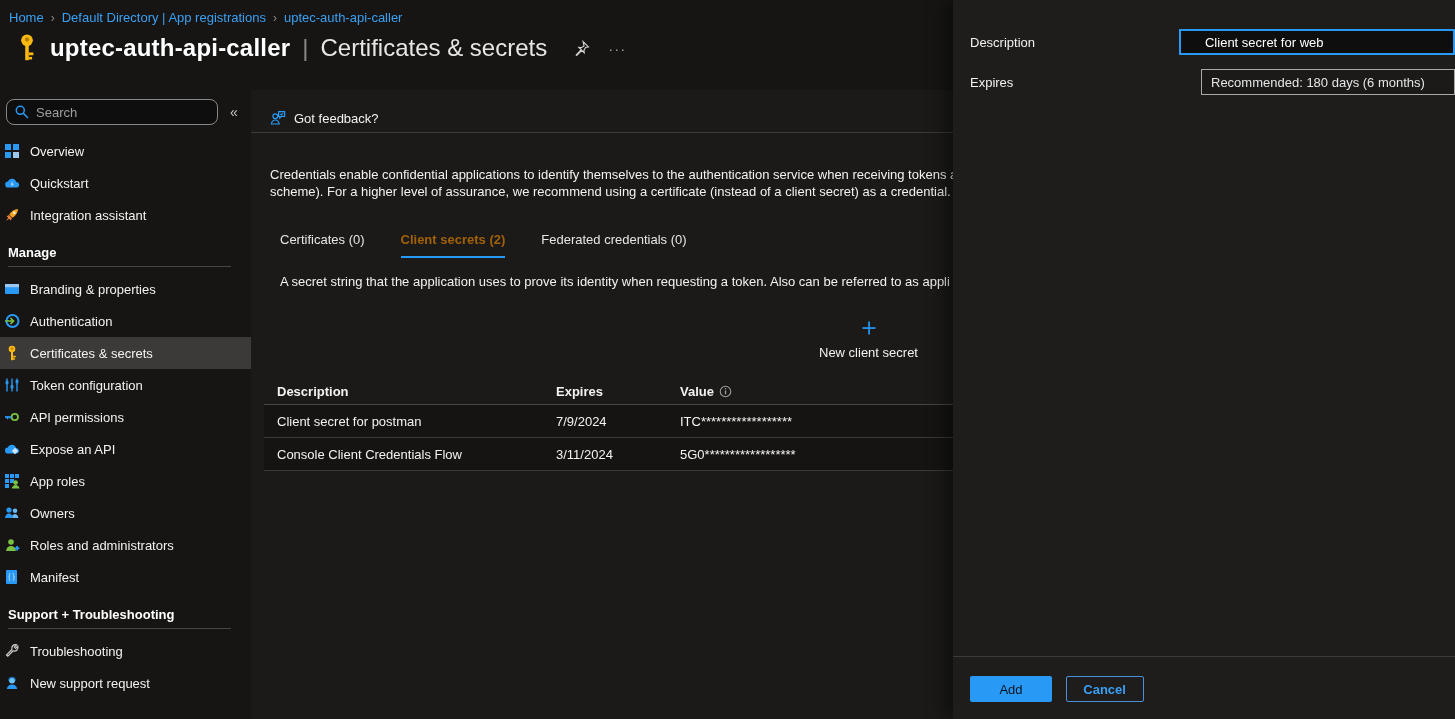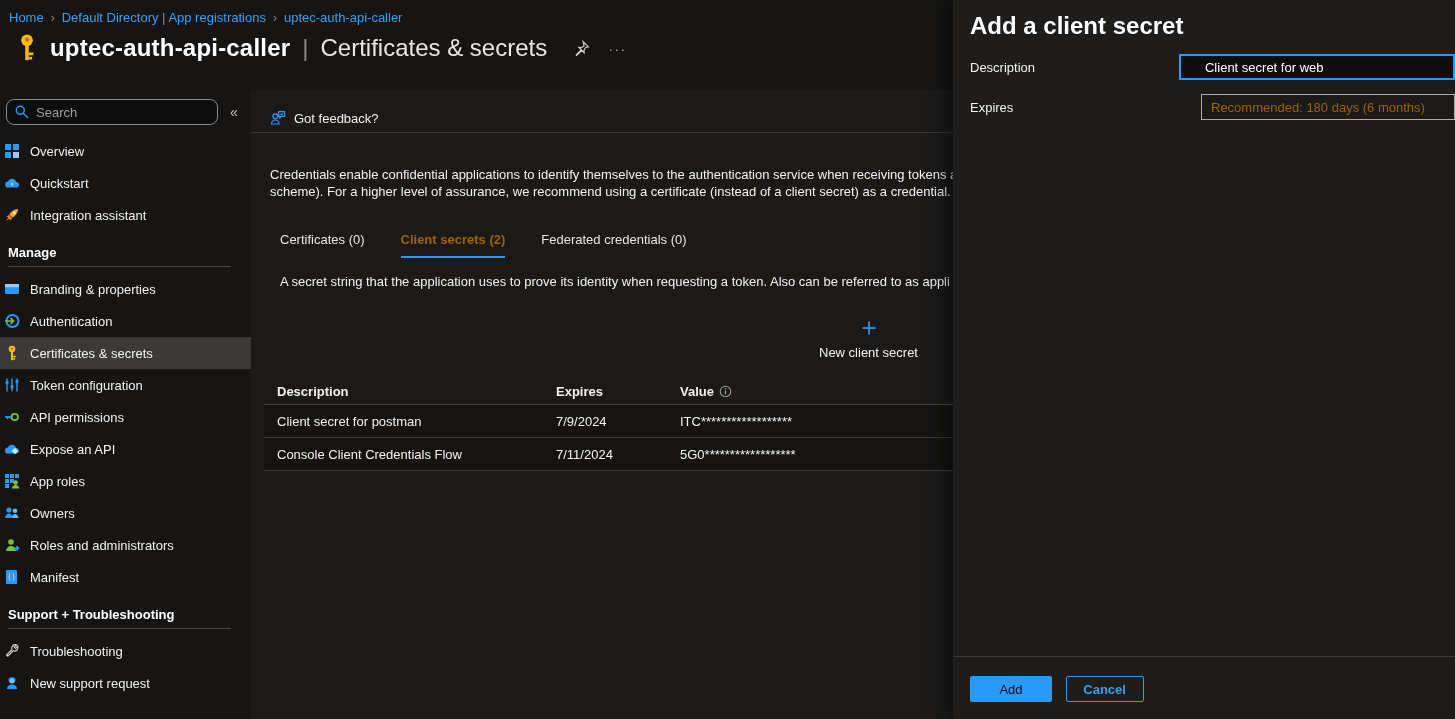--- a/index.html
+++ b/index.html
@@ -51,21 +51,21 @@
   .tbody-wrap { border-top:1px solid #484644; background:#151413; }
   .trow.data { border-bottom:1px solid #3b3a39; }
 
   
   .panel { position:absolute; top:0; right:0; width:502px; height:719px; background:#1e1d1c; z-index:10; overflow:hidden; box-shadow:-8px 0 18px rgba(0,0,0,.45); }
   .panel-title { font-size:24px; font-weight:bold; color:#ffffff; margin:12px 0 0 17px; }
   .field-row { display:flex; align-items:center; margin-left:17px; margin-top:14px; }
   .field-row:first-of-type { margin-top:29px; }
   .field-label { width:250px; color:#f3f2f1; }
   .desc-input { width:320px; height:26px; background:#0f0e0e; border:2px solid #2899f5; color:#ffffff; font-size:13px; padding:0 24px; font-family:"Liberation Sans",sans-serif; outline:none; }
-  .expires-select { width:320px; height:26px; border:1px solid #aba9a7; color:#a16207; display:flex; align-items:center; padding:0 9px; background:#1b1a19; cursor:pointer;margin-left:36px; }
+  .expires-select { width:320px; height:26px; border:1px solid #aba9a7; color:#e5e5e5; display:flex; align-items:center; padding:0 9px; background:#1b1a19; cursor:pointer;margin-left:36px; }
   .panel-footer { position:absolute; left:0; right:0; bottom:0; height:63px; border-top:1px solid #3b3a39; background:#1e1d1c; padding:19px 16px 0 17px; }
   .btn-add { width:82px; height:26px; background:#2899f5; color:#07131f; border:none; font-size:13px; font-family:"Liberation Sans",sans-serif; cursor:pointer; border-radius:2px; }
   .btn-cancel { width:78px; height:26px; margin-left:10px; background:transparent; color:#3aa0f3; border:1px solid #4a90d9; font-size:13px; font-weight:bold; font-family:"Liberation Sans",sans-serif; cursor:pointer; border-radius:2px; }
 </style>
 </head>
 <body>
 
 <div class="page">
 
   <div class="breadcrumb">
@@ -305,29 +305,28 @@
         </div>
       </div>
       <div class="tbody-wrap">
         <div class="trow data">
           <div>Client secret for postman</div>
           <div>7/9/2024</div>
           <div>ITC******************</div>
         </div>
         <div class="trow data">
           <div>Console Client Credentials Flow</div>
-          <div>7/11/2024</div>
+          <div>3/11/2024</div>
           <div>5G0******************</div>
         </div>
       </div>
     </div>
   </main>
 
   <aside class="panel">
-    <div class="panel-title">Add a client secret</div>
 
     <div class="field-row">
       <span class="field-label">Description</span>
       <input class="desc-input" value="Client secret for web" style="">
     </div>
 
     <div class="field-row">
       <span class="field-label">Expires</span>
       <div class="expires-select">
         <span>Recommended: 180 days (6 months)</span>

